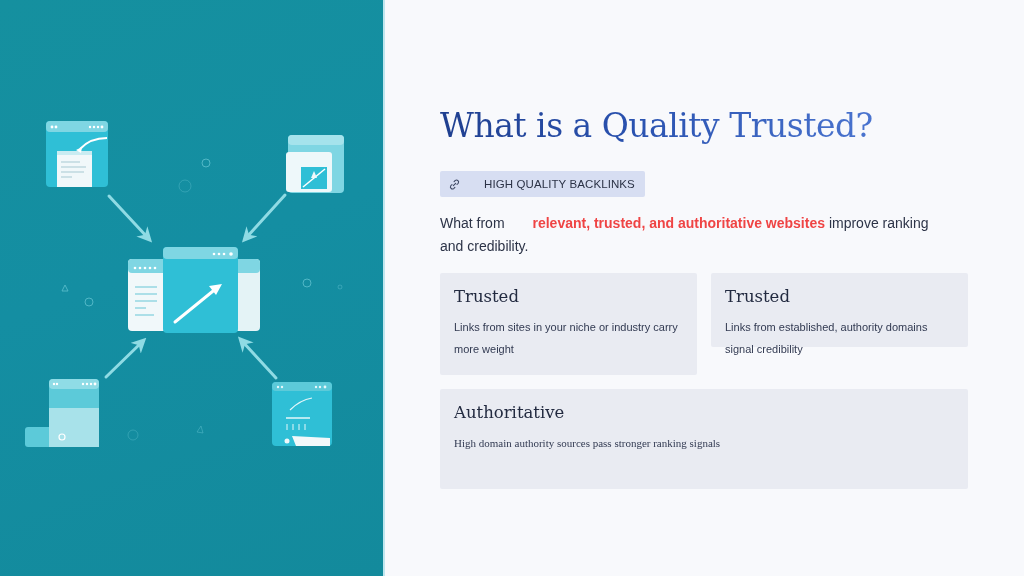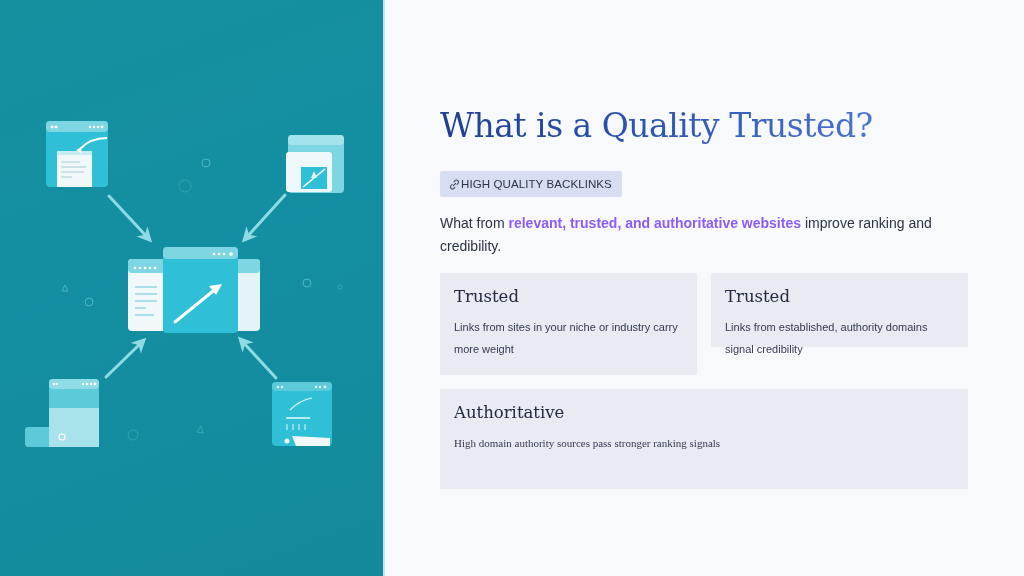--- a/index.html
+++ b/index.html
@@ -19,29 +19,29 @@
   .title {
     position: absolute; left: 55px; top: 106px;
     font-family: "DejaVu Serif", serif; font-size: 33px; font-weight: normal;
     letter-spacing: -0.5px; white-space: nowrap;
     background: linear-gradient(90deg, #1f3f8f 0%, #2a52b0 45%, #4a74cf 100%);
     -webkit-background-clip: text; background-clip: text; color: transparent;
   }
   .badge {
     position: absolute; left: 55px; top: 171px; height: 26px; padding: 0 10px 0 8px;
     background: #d7def2; border-radius: 2px;
-    display: flex; align-items: center; gap: 0;
+    display: flex; align-items: center; gap: 23px;
     font-size: 11.5px; color: #2c3347; letter-spacing: 0.1px;
   }
   .badge svg { width: 13px; height: 13px; }
   .intro {
     position: absolute; left: 55px; top: 212px; width: 500px;
     font-size: 14px; line-height: 23px; color: #2c3347;
   }
-  .intro b { font-weight: bold; color: #8b5cf6; }
+  .intro b { font-weight: bold; color: #ef4444; margin-left: 24px; }
 
   .card {
     position: absolute; background: #e9ebf2; border-radius: 2px;
   }
   .card .card-title {
     position: absolute; left: 14px; top: 14px;
     font-family: "DejaVu Serif", serif; font-size: 16.5px; color: #222a40;
   }
   .card .card-text {
     position: absolute; left: 14px; top: 43px; width: 230px;

